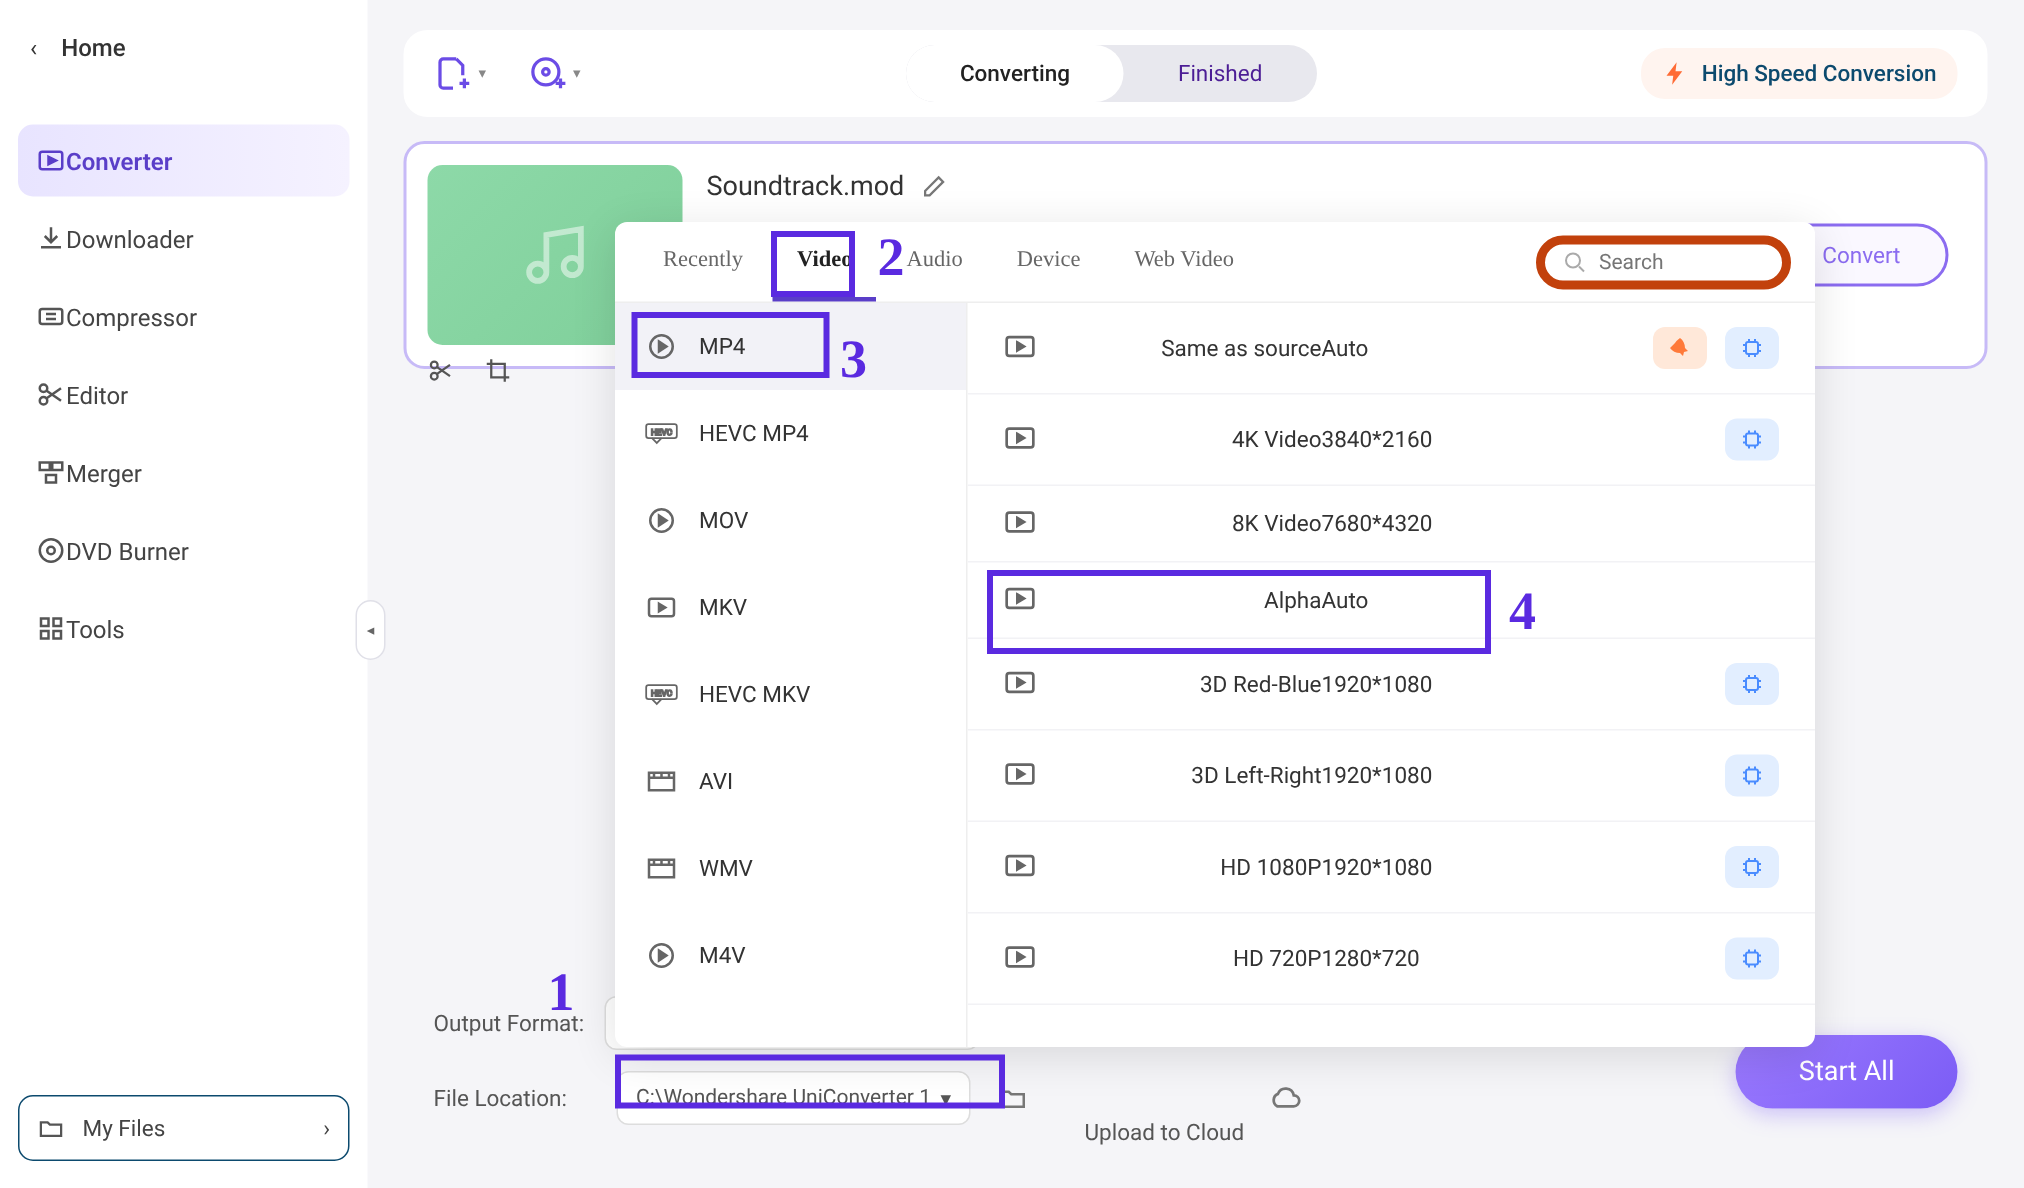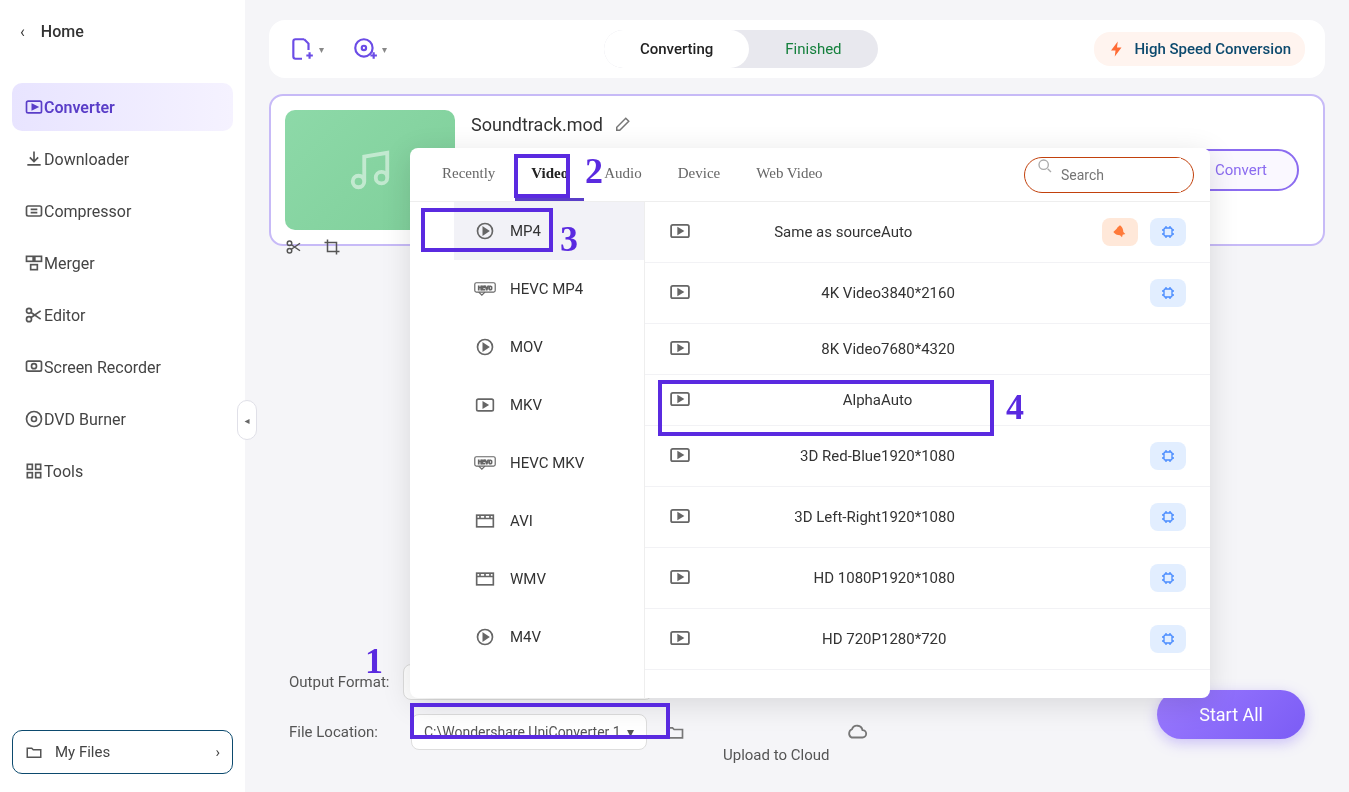--- a/index.html
+++ b/index.html
@@ -12,40 +12,40 @@
 .nav-item { display: flex; align-items: center; padding: 14px 12px; border-radius: 10px; cursor: pointer; color: #444; font-size: 16px; margin-bottom: 4px; }
 .nav-item.active { background: linear-gradient(90deg, #e8e4ff, #f5f2ff); color: #5a3ec8; font-weight: 600; }
 .nav-item .icon { width: 20px; height: 20px; display: flex; align-items: center; justify-content: center; }
 .collapse-handle { position: absolute; right: -12px; top: 400px; width: 20px; height: 40px; background: #fff; border: 1px solid #e0e0e8; border-radius: 10px; display: flex; align-items: center; justify-content: center; font-size: 10px; color: #666; cursor: pointer; }
 .my-files { position: absolute; bottom: 18px; left: 12px; right: 12px; display: flex; align-items: center; justify-content: space-between; padding: 12px; border-radius: 10px; border: 1px solid #0c4a6e; cursor: pointer; font-size: 15px; color: #444; }
 .main { flex: 1; padding: 20px 24px 18px; position: relative; display: flex; flex-direction: column; }
 .toolbar { display: flex; align-items: center; justify-content: space-between; padding: 10px 20px; background: #fff; border-radius: 16px; margin-bottom: 16px; }
 .toolbar-left { display: flex; gap: 28px; align-items: center; }
 .tool-icon-btn { display: flex; align-items: center; gap: 4px; cursor: pointer; color: #6b4ce6; }
 .tab-toggle { display: flex; background: #e8e8ee; border-radius: 20px; overflow: hidden; }
-.tab-toggle .tab { padding: 10px 36px; font-size: 15px; cursor: pointer; color: #15803d; }
+.tab-toggle .tab { padding: 10px 36px; font-size: 15px; cursor: pointer; color: #4c1d95; }
 .tab-toggle .tab.active { background: #fff; color: #222; font-weight: 500; border-radius: 20px; }
 .hsc-badge { display: flex; align-items: center; gap: 8px; color: #0c4a6e; font-size: 15px; font-weight: 500; padding: 8px 14px; border-radius: 16px; background: #fff4ef; }
 .file-card { background: #fff; border: 2px solid #c7baf7; border-radius: 14px; padding: 14px; display: flex; gap: 16px; position: relative; }
 .thumb { width: 170px; height: 120px; border-radius: 10px; background: linear-gradient(135deg, #8dd9a8, #7fcf9a); display: flex; align-items: center; justify-content: center; position: relative; }
 .thumb svg { opacity: 0.5; }
 .thumb-actions { position: absolute; bottom: -28px; left: 0; display: flex; gap: 18px; }
 .thumb-actions .ta { width: 20px; height: 20px; cursor: pointer; color: #555; }
 .file-info { padding-top: 4px; }
 .file-title { display: flex; align-items: center; gap: 10px; font-size: 18px; color: #333; }
 .edit-icon { color: #777; cursor: pointer; }
 .convert-btn { position: absolute; right: 24px; top: 50%; transform: translateY(-50%); padding: 10px 30px; border: 2px solid #8b6cf0; color: #8b6cf0; border-radius: 22px; background: #faf8ff; font-size: 15px; cursor: pointer; }
 .format-popup { position: absolute; top: 148px; left: 410px; width: 800px; height: 550px; background: #fff; border-radius: 8px; box-shadow: 0 6px 30px rgba(0,0,0,0.12); display: flex; flex-direction: column; z-index: 10; }
 .popup-header { display: flex; align-items: center; padding: 0 16px; height: 54px; border-bottom: 1px solid #eee; gap: 4px; }
 .popup-tab { padding: 16px 16px; font-size: 15px; color: #666; cursor: pointer; border-bottom: 3px solid transparent; font-family: Liberation Serif, serif; }
 .popup-tab.active { color: #222; font-weight: 700; border-bottom-color: #5a3ec8; }
-.search-box { margin-left: auto; width: 170px; height: 36px; border: 1px solid #c2410c; border-radius: 18px; display: flex; padding: 0 12px; gap: 8px; color: #aaa; }
+.search-box { margin-left: auto; width: 170px; height: 36px; border: 6px solid #c2410c; border-radius: 18px; display: flex; align-items: center; padding: 0 12px; gap: 8px; color: #aaa; }
 .search-box input { border: none; outline: none; width: 100%; font-size: 14px; color: #555; }
 .popup-body { flex: 1; display: flex; overflow: hidden; }
-.format-col { width: 235px; border-right: 1px solid #eee; overflow-y: auto; padding-left: 44px; }
+.format-col { width: 235px; border-right: 1px solid #eee; overflow-y: auto; }
 .fmt-item { display: flex; align-items: center; gap: 14px; padding: 18px 20px; cursor: pointer; font-size: 15px; color: #333; }
 .fmt-item.selected { background: #f2f2f7; }
 .fmt-icon { width: 22px; height: 22px; color: #666; display: flex; align-items: center; justify-content: center; }
 .preset-col { flex: 1; overflow-y: auto; }
 .preset-row { display: flex; align-items: center; padding: 16px 24px; border-bottom: 1px solid #f2f2f5; cursor: pointer; }
 .preset-row .p-icon { width: 24px; height: 18px; margin-right: 18px; color: #666; }
 .preset-row .p-name { width: 170px; font-size: 15px; color: #333; text-align: right; }
 .preset-row .p-res { width: 140px; font-size: 15px; color: #333; }
 .preset-row .p-actions { margin-left: auto; display: flex; gap: 12px; }
 .chip { width: 36px; height: 28px; border-radius: 8px; display: flex; align-items: center; justify-content: center; }
@@ -95,45 +95,36 @@
           <svg width="20" height="20" viewBox="0 0 24 24" fill="none" stroke="#555" stroke-width="2">
             <rect x="3" y="6" width="18" height="12" rx="2"></rect>
             <path d="M8 10h8M8 14h8"></path>
           </svg>
         </span>
       <span>Compressor</span>
     </div>
     <div class="nav-item">
       <span class="icon">
           <svg width="20" height="20" viewBox="0 0 24 24" fill="none" stroke="#555" stroke-width="2">
+            <circle cx="6" cy="7" r="3"></circle>
+            <circle cx="6" cy="17" r="3"></circle>
+            <path d="M8.5 9L20 17M8.5 15L20 7"></path>
+          </svg>
+        </span>
+      <span>Editor</span>
+    </div>
+    <div class="nav-item">
+      <span class="icon">
+          <svg width="20" height="20" viewBox="0 0 24 24" fill="none" stroke="#555" stroke-width="2">
             <rect x="3" y="4" width="8" height="6"></rect>
             <rect x="13" y="4" width="8" height="6"></rect>
             <rect x="8" y="14" width="8" height="6"></rect>
           </svg>
         </span>
       <span>Merger</span>
-    </div>
-    <div class="nav-item">
-      <span class="icon">
-          <svg width="20" height="20" viewBox="0 0 24 24" fill="none" stroke="#555" stroke-width="2">
-            <circle cx="6" cy="7" r="3"></circle>
-            <circle cx="6" cy="17" r="3"></circle>
-            <path d="M8.5 9L20 17M8.5 15L20 7"></path>
-          </svg>
-        </span>
-      <span>Editor</span>
-    </div>
-    <div class="nav-item">
-      <span class="icon">
-          <svg width="20" height="20" viewBox="0 0 24 24" fill="none" stroke="#555" stroke-width="2">
-            <rect x="3" y="5" width="18" height="12" rx="2"></rect>
-            <circle cx="12" cy="11" r="3"></circle>
-          </svg>
-        </span>
-      <span>Screen Recorder</span>
     </div>
     <div class="nav-item">
       <span class="icon">
           <svg width="20" height="20" viewBox="0 0 24 24" fill="none" stroke="#555" stroke-width="2">
             <circle cx="12" cy="12" r="9"></circle>
             <circle cx="12" cy="12" r="3"></circle>
           </svg>
         </span>
       <span>DVD Burner</span>
     </div>

